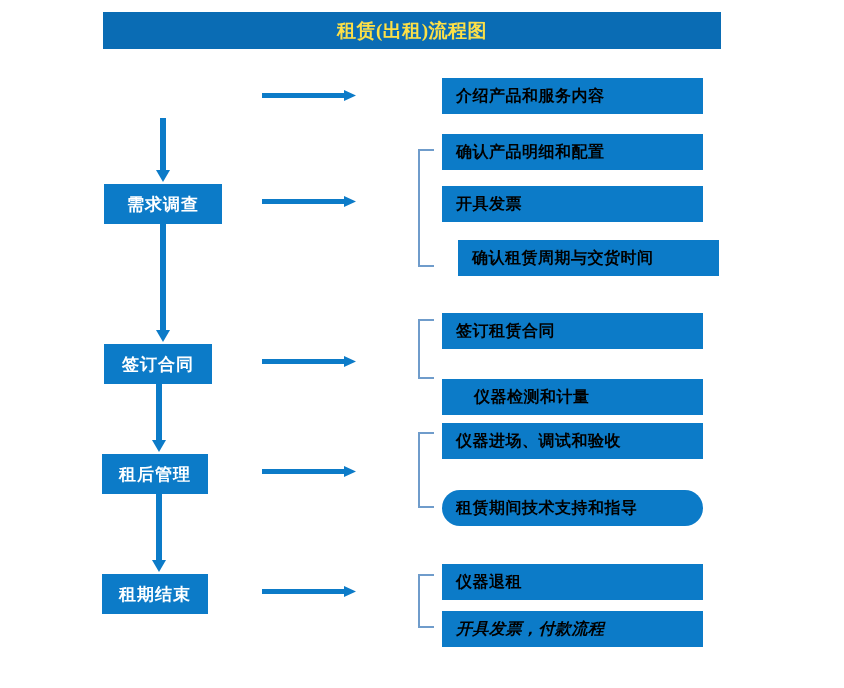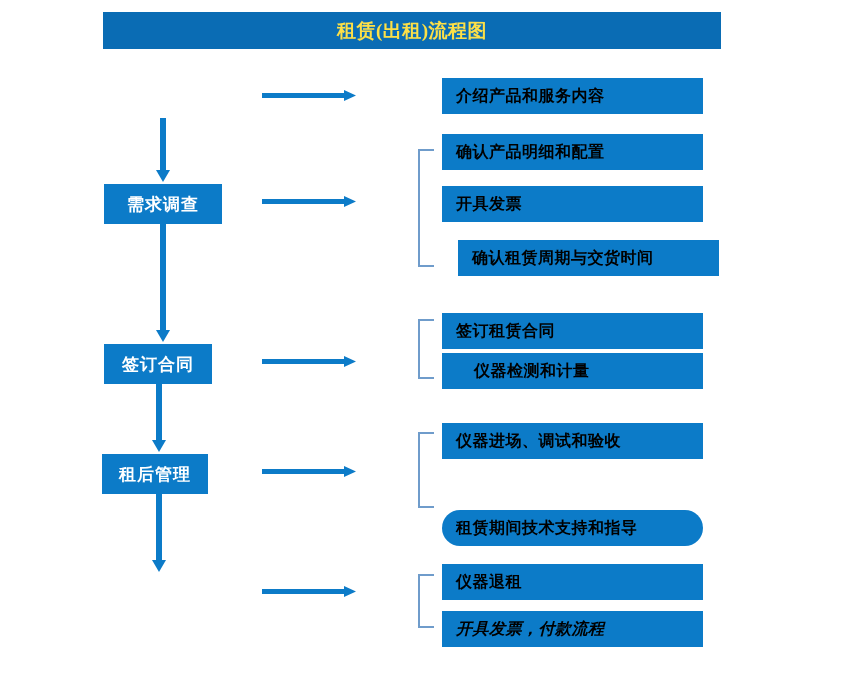--- a/index.html
+++ b/index.html
@@ -108,20 +108,21 @@
 
   <div class="title-banner">租赁(出租)流程图</div>
 
 
   <div class="stage-box" style="left:104px; top:184px; width:118px;">需求调查</div>
 
   <div class="stage-box" style="left:104px; top:344px; width:108px;">签订合同</div>
 
   <div class="stage-box" style="left:102px; top:454px; width:106px;">租后管理</div>
 
+  <div class="stage-box" style="left:102px; top:574px; width:106px;">租期结束</div>
 
   <div class="arrow-v" style="left:154px; top:118px; height:66px;">
     <svg width="18" height="66" viewBox="0 0 18 66" xmlns="http://www.w3.org/2000/svg">
       <rect x="6" y="0" width="6" height="52" fill="#0c7bc8"></rect>
       <polygon points="2,52 16,52 9,64" fill="#0c7bc8"></polygon>
     </svg>
   </div>
 
   <div class="arrow-v" style="left:154px; top:224px; height:120px;">
     <svg width="18" height="120" viewBox="0 0 18 120" xmlns="http://www.w3.org/2000/svg">
@@ -206,23 +207,23 @@
   <div class="detail-box" style="top:78px;">介绍产品和服务内容</div>
 
   <div class="detail-box" style="top:134px;">确认产品明细和配置</div>
 
   <div class="detail-box" style="top:186px;">开具发票</div>
 
   <div class="detail-box" style="top:240px;margin-left:16px;">确认租赁周期与交货时间</div>
 
   <div class="detail-box" style="top:313px;">签订租赁合同</div>
 
-  <div class="detail-box" style="top:353px;padding-left:32px;">仪器检测和计量</div>
+  <div class="detail-box" style="top:379px;padding-left:32px;">仪器检测和计量</div>
 
   <div class="detail-box" style="top:423px;">仪器进场、调试和验收</div>
 
-  <div class="detail-box" style="top:510px;border-radius:18px;">租赁期间技术支持和指导</div>
+  <div class="detail-box" style="top:490px;border-radius:18px;">租赁期间技术支持和指导</div>
 
   <div class="detail-box" style="top:564px;">仪器退租</div>
 
   <div class="detail-box" style="top:611px;font-style:italic;">开具发票，付款流程</div>
 
 </div>
 
 </body></html>

